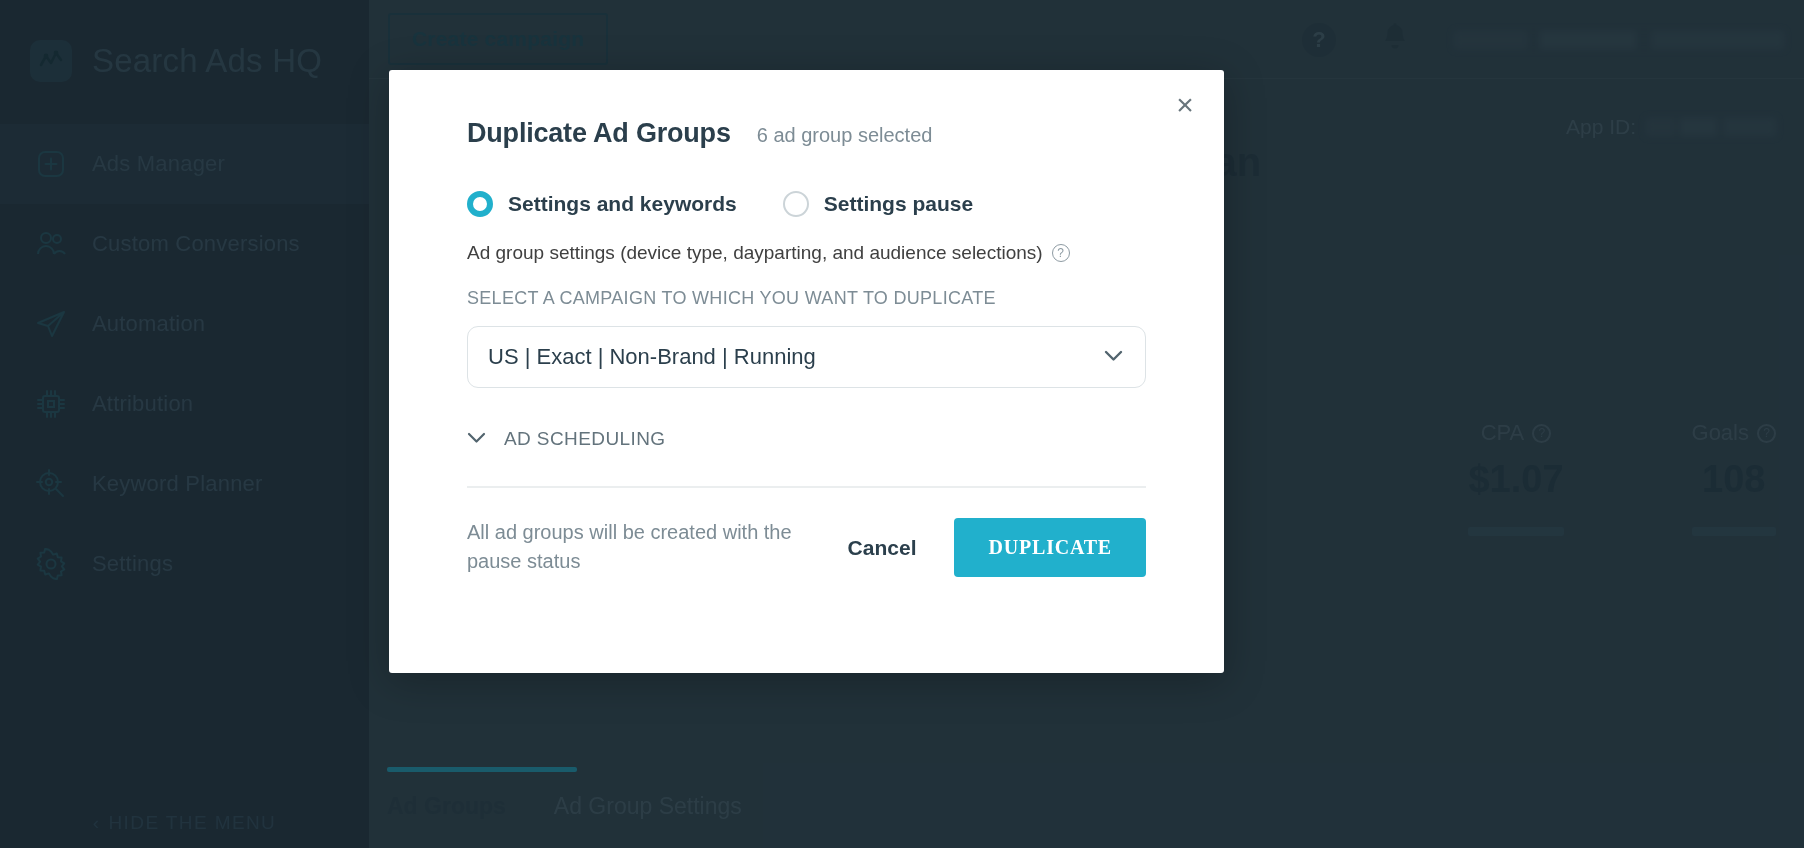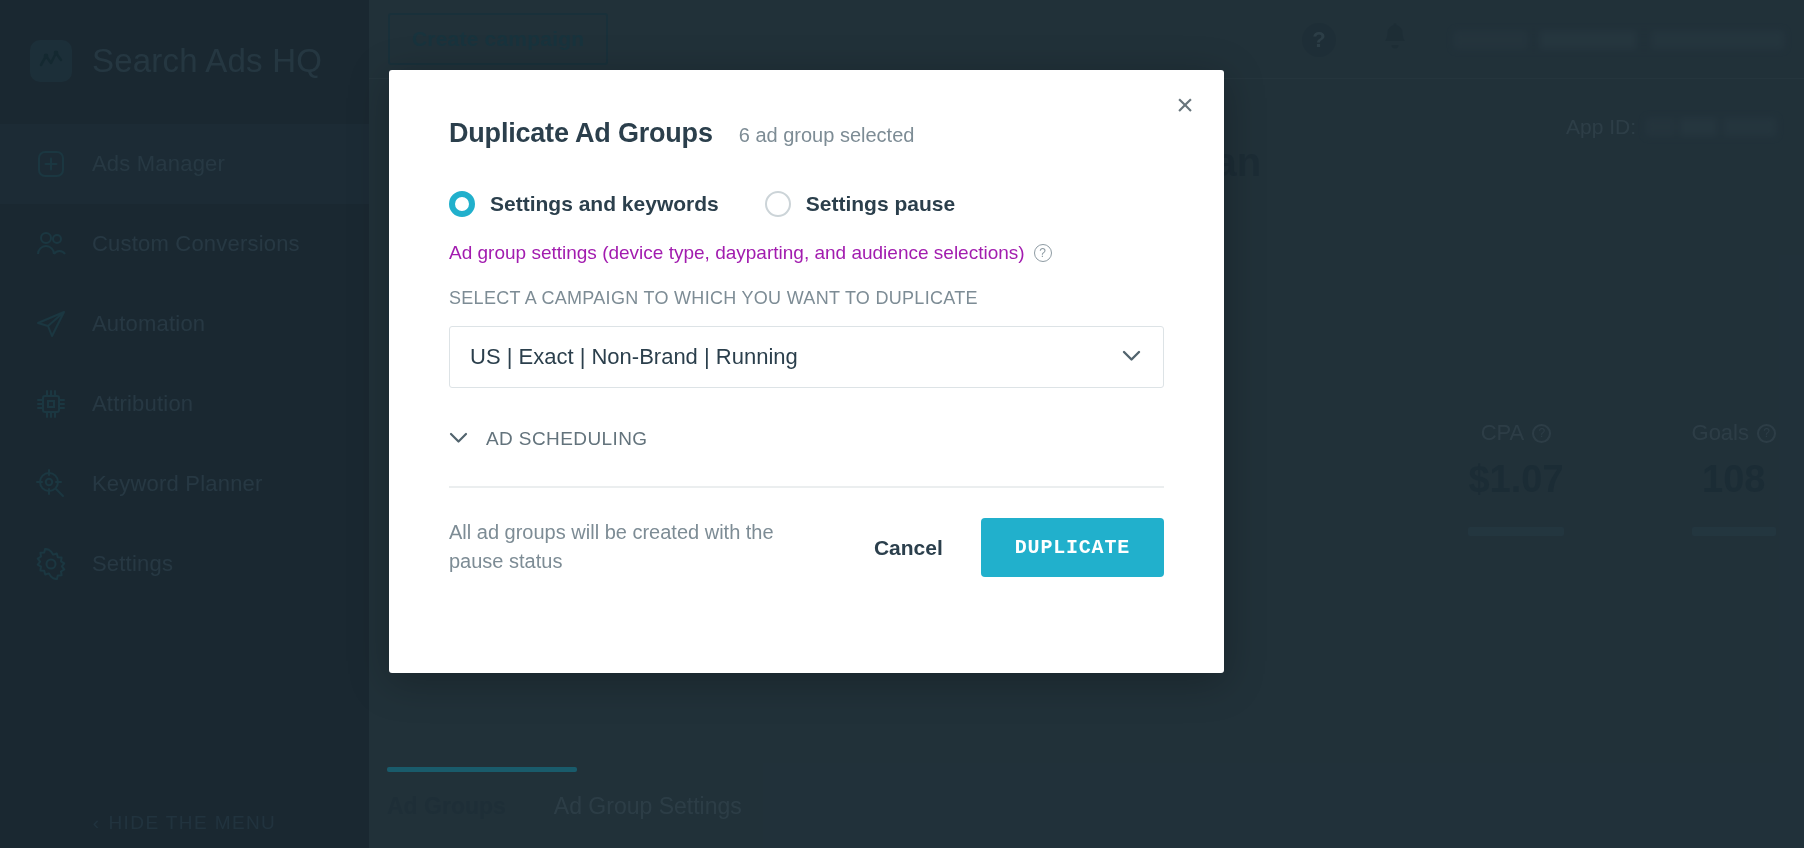--- a/index.html
+++ b/index.html
@@ -91,64 +91,64 @@
     position: absolute; left: 389px; top: 70px;
     width: 835px; height: 603px;
     background: #ffffff; border-radius: 3px;
     box-shadow: 0 8px 40px rgba(0,0,0,.25);
   }
   .modal-close {
     position: absolute; right: 22px; top: 18px;
     width: 34px; height: 34px; display: flex; align-items: center; justify-content: center;
     color: #68757c; font-size: 30px; line-height: 1; cursor: pointer; font-weight: 300;
   }
-  .modal-inner { padding: 0 60px; }
+  .modal-inner { padding: 0 78px; }
   .modal-head { display: flex; align-items: baseline; gap: 26px; padding-top: 48px; }
   .modal-title { font-size: 27px; font-weight: bold; color: #2b3f4c; letter-spacing: -.2px; }
   .modal-sub { font-size: 20px; color: #7d8c95; }
 
   .radio-row { display: flex; align-items: flex-end; gap: 46px; margin-top: 42px; }
   .radio { display: flex; align-items: center; gap: 15px; cursor: pointer; }
   .radio-dot {
     width: 26px; height: 26px; border-radius: 50%; flex: none;
     border: 6px solid #21b0cc; background: #fff;
   }
   .radio-dot.off { border: 2px solid #ccd4d8; }
   .radio-label { font-size: 21px; font-weight: bold; color: #2b3f4c; white-space: nowrap; }
 
   .help-line { display: flex; align-items: center; gap: 9px; margin-top: 25px; }
-  .help-text { font-size: 19px; color: #a21caf; }
+  .help-text { font-size: 19px; color: #404040; }
   .help-q { width: 18px; height: 18px; border-radius: 50%; border: 1.5px solid #8e9ba3; color: #8e9ba3; font-size: 12px; display: inline-flex; align-items: center; justify-content: center; flex: none; }
 
   .field-label {
     margin-top: 24px; font-size: 18px; letter-spacing: .3px;
     color: #7d8c95; text-transform: uppercase;
   }
   .select-box {
-    margin-top: 17px; height: 62px; border: 1px solid #dde3e6; border-radius: 3px;
+    margin-top: 17px; height: 62px; border: 1px solid #dde3e6; border-radius: 11px;
     display: flex; align-items: center; justify-content: space-between;
     padding: 0 22px 0 20px; cursor: pointer; background: #fff;
   }
   .select-value { font-size: 22px; color: #2b3f4c; }
   .chev-down { color: #52646e; font-size: 17px; }
 
   .accordion { display: flex; align-items: center; gap: 18px; margin-top: 40px; cursor: pointer; }
   .accordion-chev { color: #52646e; font-size: 17px; }
   .accordion-label { font-size: 19px; letter-spacing: .4px; color: #63737c; text-transform: uppercase; }
 
   .divider { margin-top: 36px; border-top: 2px solid #ebeeef; }
 
   .footer { display: flex; align-items: flex-start; justify-content: space-between; margin-top: 30px; }
   .footer-note { font-size: 20px; color: #7d8c95; line-height: 1.45; max-width: 330px; }
   .footer-actions { display: flex; align-items: center; gap: 38px; }
   .cancel-btn { font-size: 21px; font-weight: bold; color: #2b3f4c; background: none; border: none; cursor: pointer; font-family: inherit; }
   .duplicate-btn {
     background: #21b0cc; color: #fff; border: none; border-radius: 4px;
     padding: 18px 34px; font-size: 20px; font-weight: bold; letter-spacing: .8px;
-    cursor: pointer; font-family: Liberation Mono, monospace;
+    cursor: pointer; font-family: Liberation Serif, serif;
   }
 </style>
 </head>
 <body>
 
 <div id="app">
 
   <div class="bg-layer">
 
     <aside class="sidebar">

